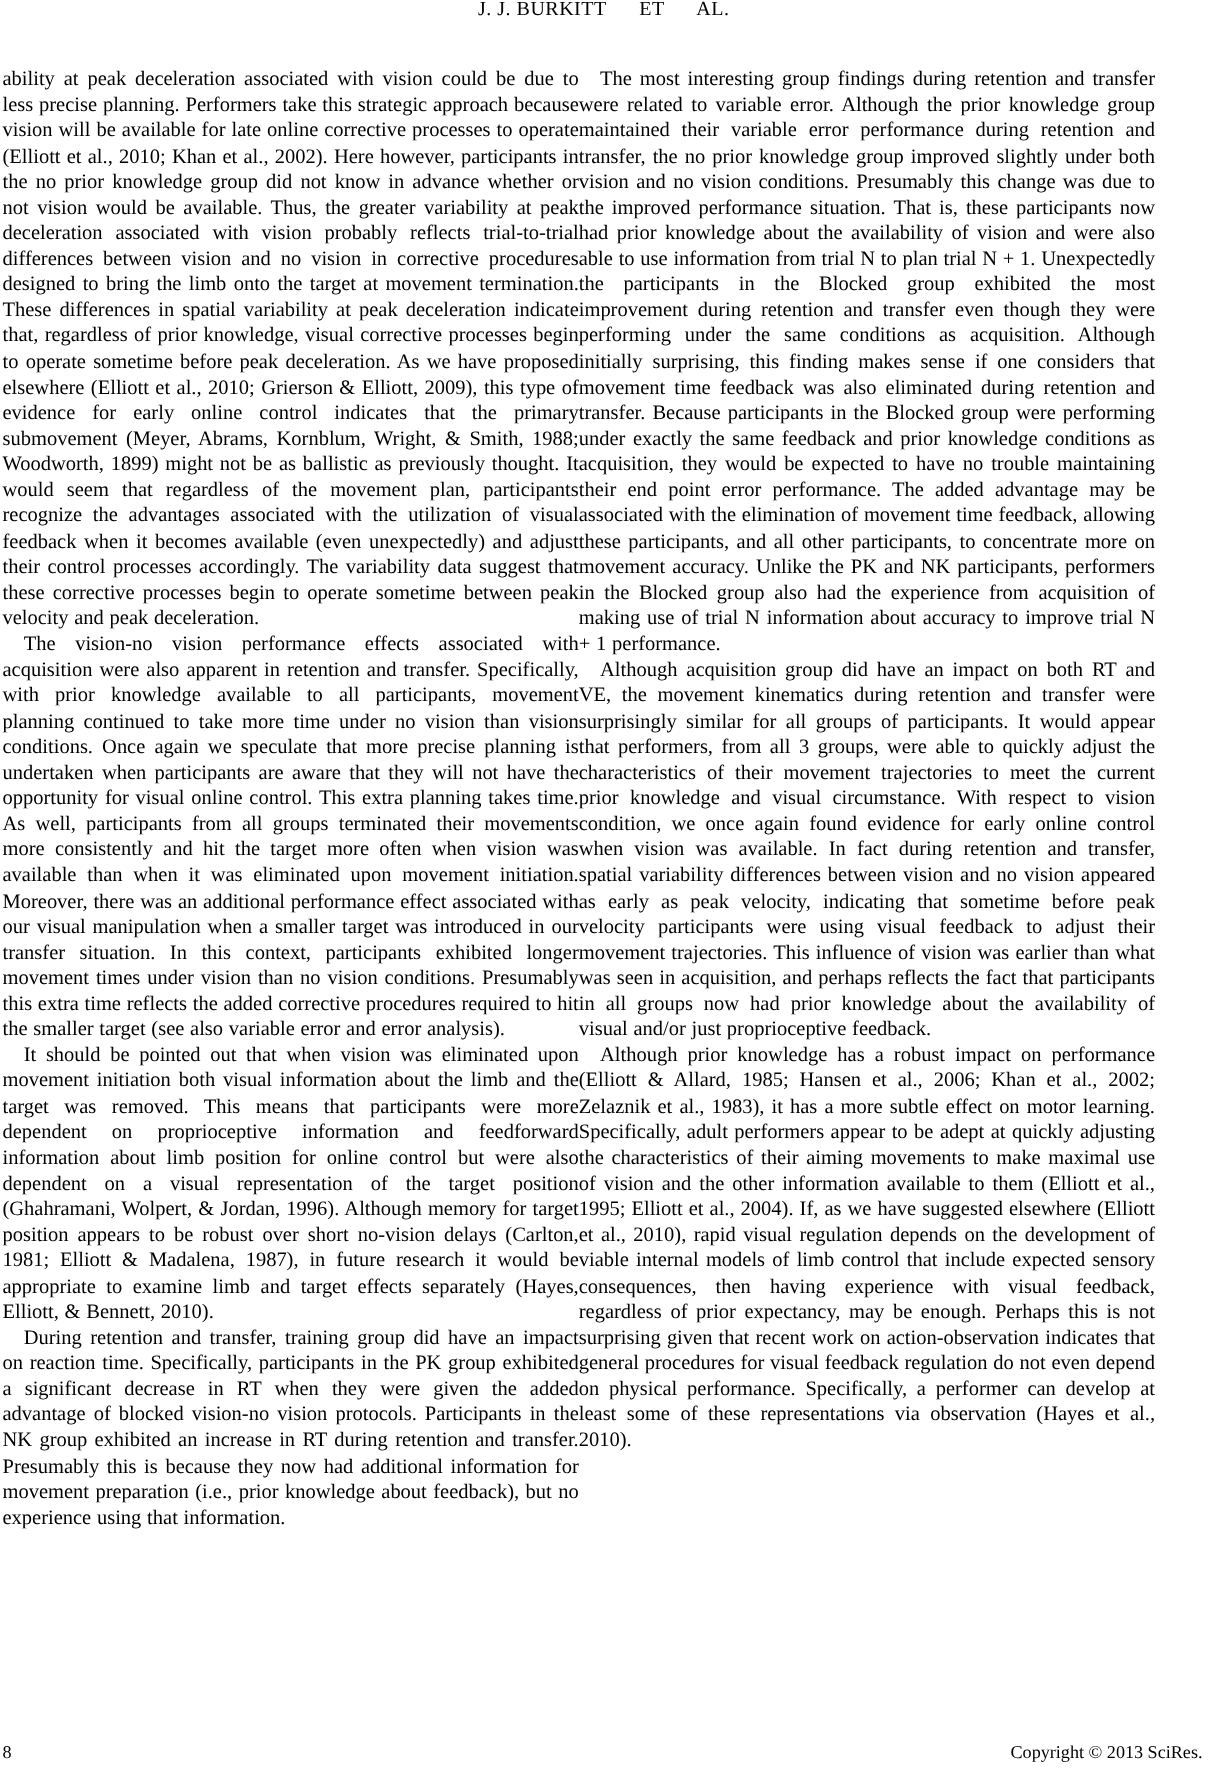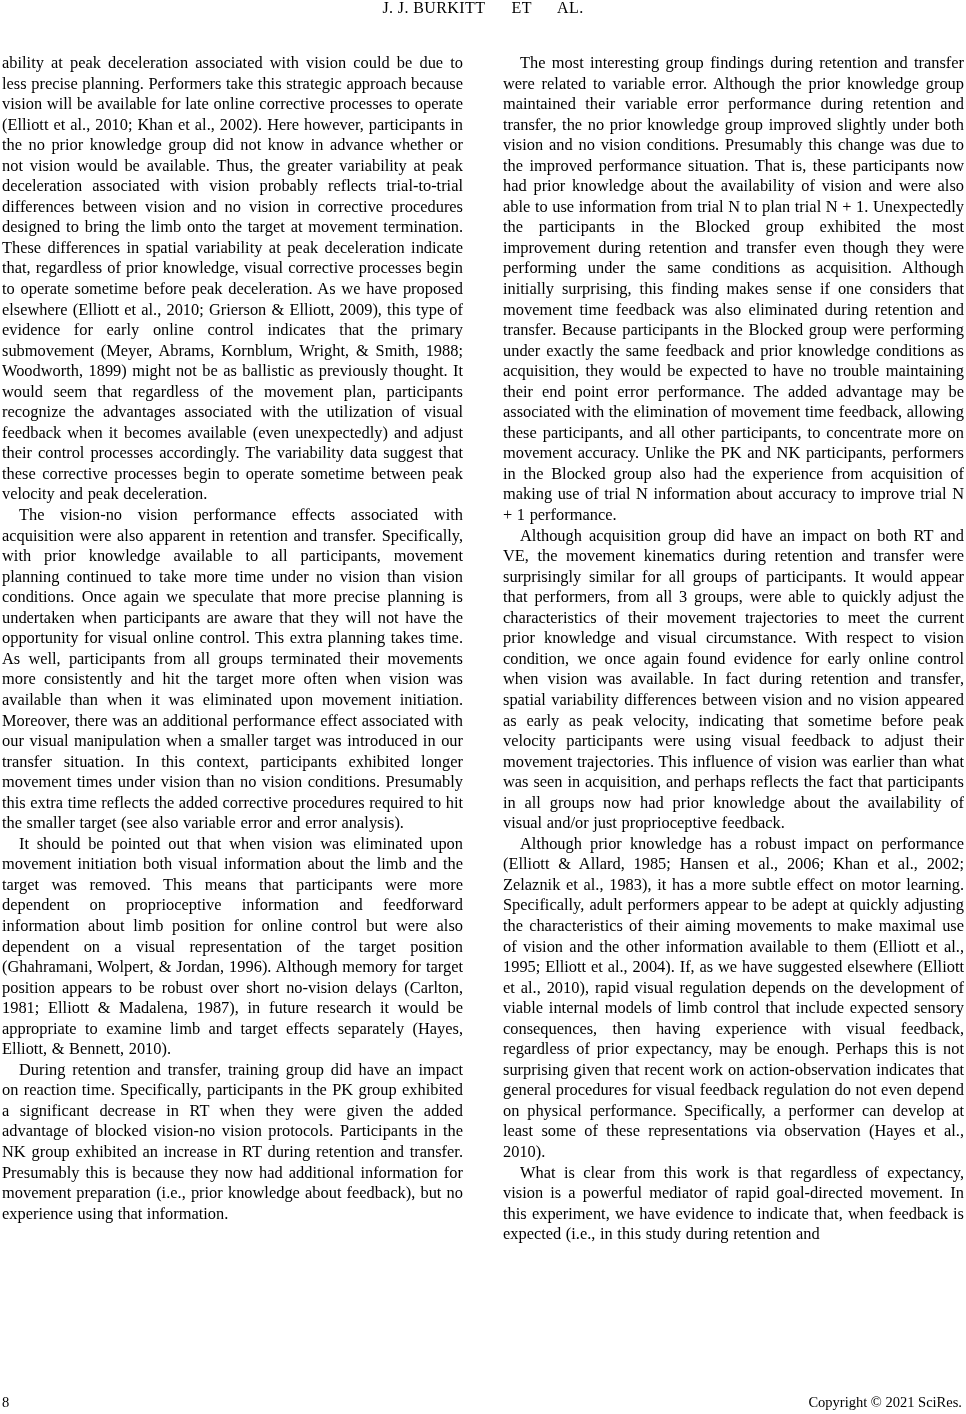--- a/index.html
+++ b/index.html
@@ -22,21 +22,20 @@
     line-height: 16px;
     white-space: pre;
     letter-spacing: 0.4px;
   }
   .columns {
     position: absolute;
     top: 53px;
     left: 2px;
     width: 962px;
     display: flex;
-    gap: 40px;
   }
   .col { width: 461px; }
   .para {
     margin: 0;
     font-size: 16.4px;
     line-height: 20.55px;
     text-align: justify;
     text-indent: 17px;
     word-spacing: 0.5px;
   }
@@ -66,19 +65,18 @@
   <div class="col" id="col-left">
       <p class="para no-indent">ability at peak deceleration associated with vision could be due to less precise planning. Performers take this strategic approach because vision will be available for late online corrective processes to operate (Elliott et al., 2010; Khan et al., 2002). Here however, participants in the no prior knowledge group did not know in advance whether or not vision would be available. Thus, the greater variability at peak deceleration associated with vision probably reflects trial-to-trial differences between vision and no vision in corrective procedures designed to bring the limb onto the target at movement termination. These differences in spatial variability at peak deceleration indicate that, regardless of prior knowledge, visual corrective processes begin to operate sometime before peak deceleration. As we have proposed elsewhere (Elliott et al., 2010; Grierson &amp; Elliott, 2009), this type of evidence for early online control indicates that the primary submovement (Meyer, Abrams, Kornblum, Wright, &amp; Smith, 1988; Woodworth, 1899) might not be as ballistic as previously thought. It would seem that regardless of the movement plan, participants recognize the advantages associated with the utilization of visual feedback when it becomes available (even unexpectedly) and adjust their control processes accordingly. The variability data suggest that these corrective processes begin to operate sometime between peak velocity and peak deceleration.</p>
       <p class="para">The vision-no vision performance effects associated with acquisition were also apparent in retention and transfer. Specifically, with prior knowledge available to all participants, movement planning continued to take more time under no vision than vision conditions. Once again we speculate that more precise planning is undertaken when participants are aware that they will not have the opportunity for visual online control. This extra planning takes time. As well, participants from all groups terminated their movements more consistently and hit the target more often when vision was available than when it was eliminated upon movement initiation. Moreover, there was an additional performance effect associated with our visual manipulation when a smaller target was introduced in our transfer situation. In this context, participants exhibited longer movement times under vision than no vision conditions. Presumably this extra time reflects the added corrective procedures required to hit the smaller target (see also variable error and error analysis).</p>
       <p class="para">It should be pointed out that when vision was eliminated upon movement initiation both visual information about the limb and the target was removed. This means that participants were more dependent on proprioceptive information and feedforward information about limb position for online control but were also dependent on a visual representation of the target position (Ghahramani, Wolpert, &amp; Jordan, 1996). Although memory for target position appears to be robust over short no-vision delays (Carlton, 1981; Elliott &amp; Madalena, 1987), in future research it would be appropriate to examine limb and target effects separately (Hayes, Elliott, &amp; Bennett, 2010).</p>
       <p class="para">During retention and transfer, training group did have an impact on reaction time. Specifically, participants in the PK group exhibited a significant decrease in RT when they were given the added advantage of blocked vision-no vision protocols. Participants in the NK group exhibited an increase in RT during retention and transfer. Presumably this is because they now had additional information for movement preparation (i.e., prior knowledge about feedback), but no experience using that information.</p>
     </div>
   <div class="col" id="col-right">
       <p class="para">The most interesting group findings during retention and transfer were related to variable error. Although the prior knowledge group maintained their variable error performance during retention and transfer, the no prior knowledge group improved slightly under both vision and no vision conditions. Presumably this change was due to the improved performance situation. That is, these participants now had prior knowledge about the availability of vision and were also able to use information from trial N to plan trial N + 1. Unexpectedly the participants in the Blocked group exhibited the most improvement during retention and transfer even though they were performing under the same conditions as acquisition. Although initially surprising, this finding makes sense if one considers that movement time feedback was also eliminated during retention and transfer. Because participants in the Blocked group were performing under exactly the same feedback and prior knowledge conditions as acquisition, they would be expected to have no trouble maintaining their end point error performance. The added advantage may be associated with the elimination of movement time feedback, allowing these participants, and all other participants, to concentrate more on movement accuracy. Unlike the PK and NK participants, performers in the Blocked group also had the experience from acquisition of making use of trial N information about accuracy to improve trial N + 1 performance.</p>
       <p class="para">Although acquisition group did have an impact on both RT and VE, the movement kinematics during retention and transfer were surprisingly similar for all groups of participants. It would appear that performers, from all 3 groups, were able to quickly adjust the characteristics of their movement trajectories to meet the current prior knowledge and visual circumstance. With respect to vision condition, we once again found evidence for early online control when vision was available. In fact during retention and transfer, spatial variability differences between vision and no vision appeared as early as peak velocity, indicating that sometime before peak velocity participants were using visual feedback to adjust their movement trajectories. This influence of vision was earlier than what was seen in acquisition, and perhaps reflects the fact that participants in all groups now had prior knowledge about the availability of visual and/or just proprioceptive feedback.</p>
       <p class="para">Although prior knowledge has a robust impact on performance (Elliott &amp; Allard, 1985; Hansen et al., 2006; Khan et al., 2002; Zelaznik et al., 1983), it has a more subtle effect on motor learning. Specifically, adult performers appear to be adept at quickly adjusting the characteristics of their aiming movements to make maximal use of vision and the other information available to them (Elliott et al., 1995; Elliott et al., 2004). If, as we have suggested elsewhere (Elliott et al., 2010), rapid visual regulation depends on the development of viable internal models of limb control that include expected sensory consequences, then having experience with visual feedback, regardless of prior expectancy, may be enough. Perhaps this is not surprising given that recent work on action-observation indicates that general procedures for visual feedback regulation do not even depend on physical performance. Specifically, a performer can develop at least some of these representations via observation (Hayes et al., 2010).</p>
-      <p class="para">What is clear from this work is that regardless of expectancy, vision is a powerful mediator of rapid goal-directed movement. In this experiment, we have evidence to indicate that, when feedback is expected (i.e., in this study during retention and</p>
     </div>
 </div>
 
 <div class="page-number">8</div>
 
-<div class="copyright">Copyright © 2021 SciRes.</div>
+<div class="copyright">Copyright © 2013 SciRes.</div>
 
 </body></html>

